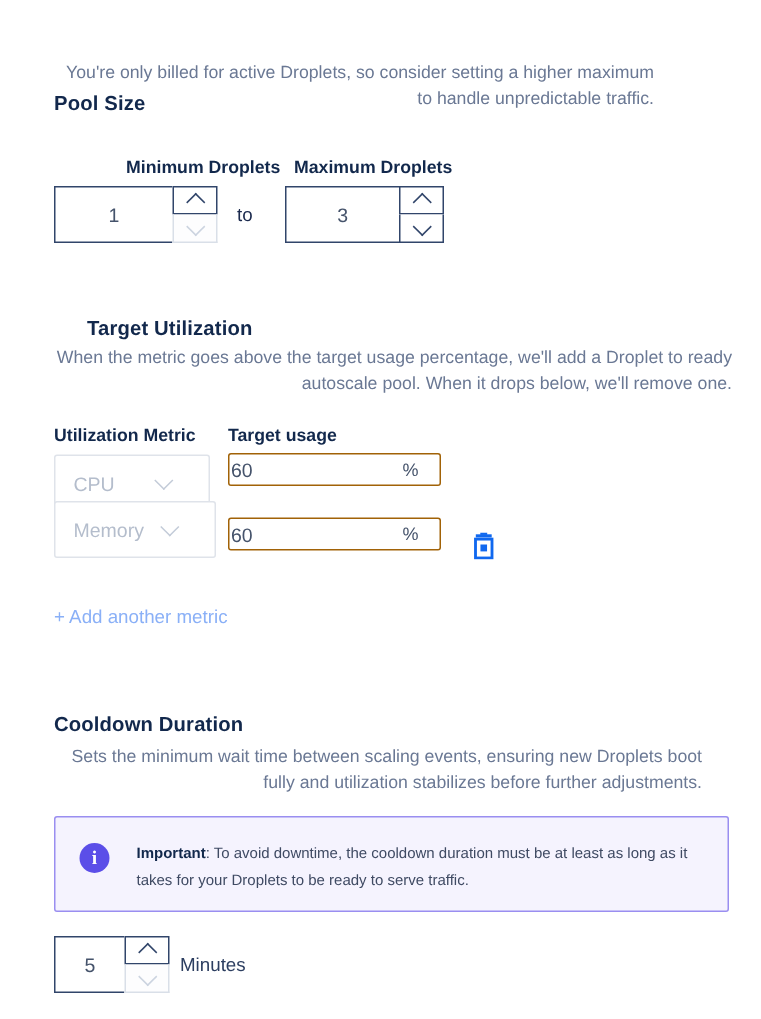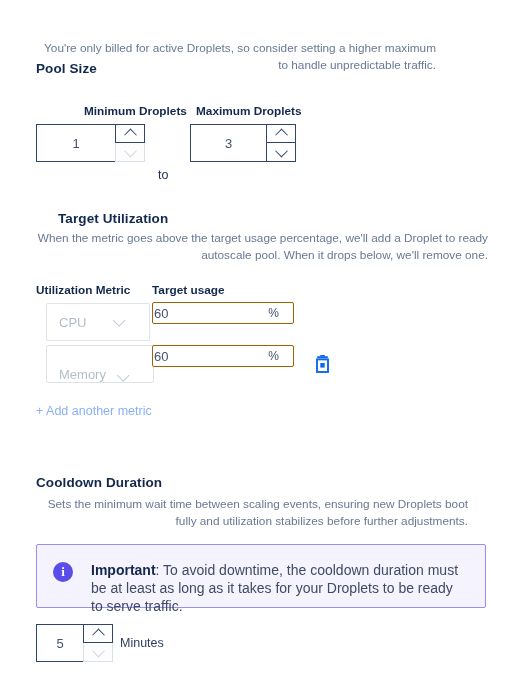--- a/index.html
+++ b/index.html
@@ -103,35 +103,33 @@
   }
   .chev.up { transform: rotate(45deg) translate(1px, 1px); }
   .chev.down { transform: rotate(-135deg) translate(1px, 1px); }
   .btn.disabled .chev { border-color: #ccd4e0; }
 
   .to-text {
     position: absolute;
     font-size: 12.5px;
     color: #1b2a4e;
     font-weight: normal;
-    margin-top: 32px;
   }
 
   
   .select {
     position: absolute;
     box-sizing: border-box;
     height: 38px;
     border: 1px solid #dfe3ea;
     border-radius: 2px;
     background: #fff;
     display: flex;
     align-items: center;
     padding: 0 26px 0 12px;
-    margin-left: 10px;
   }
   .select .sel-value {
     flex: 1;
     font-size: 13px;
     color: #b4bdcc;
   }
   .sel-chev {
     display: block;
     width: 8px;
     height: 8px;
@@ -203,21 +201,21 @@
     font-size: 13px;
     font-weight: bold;
     font-family: "Liberation Serif", serif;
     display: flex;
     align-items: center;
     justify-content: center;
     margin-top: 1px;
   }
   .callout-text {
     margin-left: 18px;
-    font-size: 14px;
+    font-size: 10px;
     line-height: 18px;
     color: #3f4a63;
   }
   .callout-text b {
     color: #12284c;
     font-weight: bold;
   }
 
   .minutes-label {
     position: absolute;
@@ -276,21 +274,21 @@
   <div class="select" style="left:36px; top:303px; width:104px;">
     <span class="sel-value">CPU</span>
     <i class="sel-chev"></i>
   </div>
 
   <div class="pct-input" style="left:152px; top:302px; width:142px;">
     <span class="val">60</span>
     <span class="suffix">%</span>
   </div>
 
-  <div class="select" style="left:36px; top:345px; width:108px;align-items:flex-end;">
+  <div class="select" style="left:36px; top:334px; width:108px;">
     <span class="sel-value">Memory</span>
     <i class="sel-chev"></i>
   </div>
 
   <div class="pct-input" style="left:152px; top:345px; width:142px;">
     <span class="val">60</span>
     <span class="suffix">%</span>
   </div>
 
   <div class="delete-btn" style="left:311px; top:353px;">

